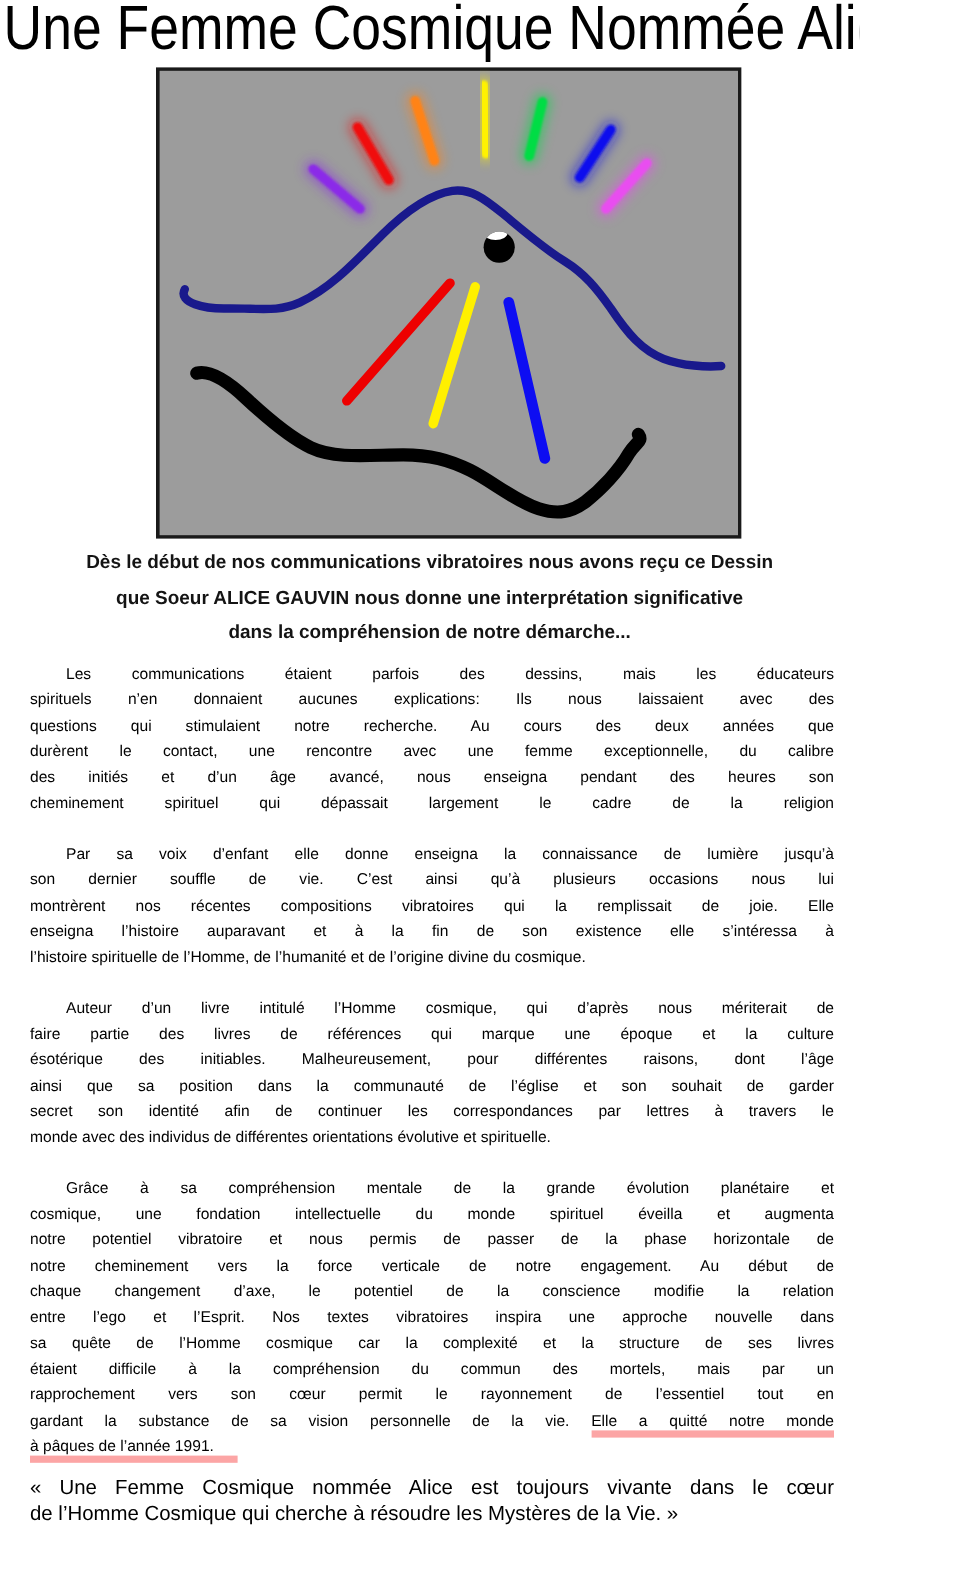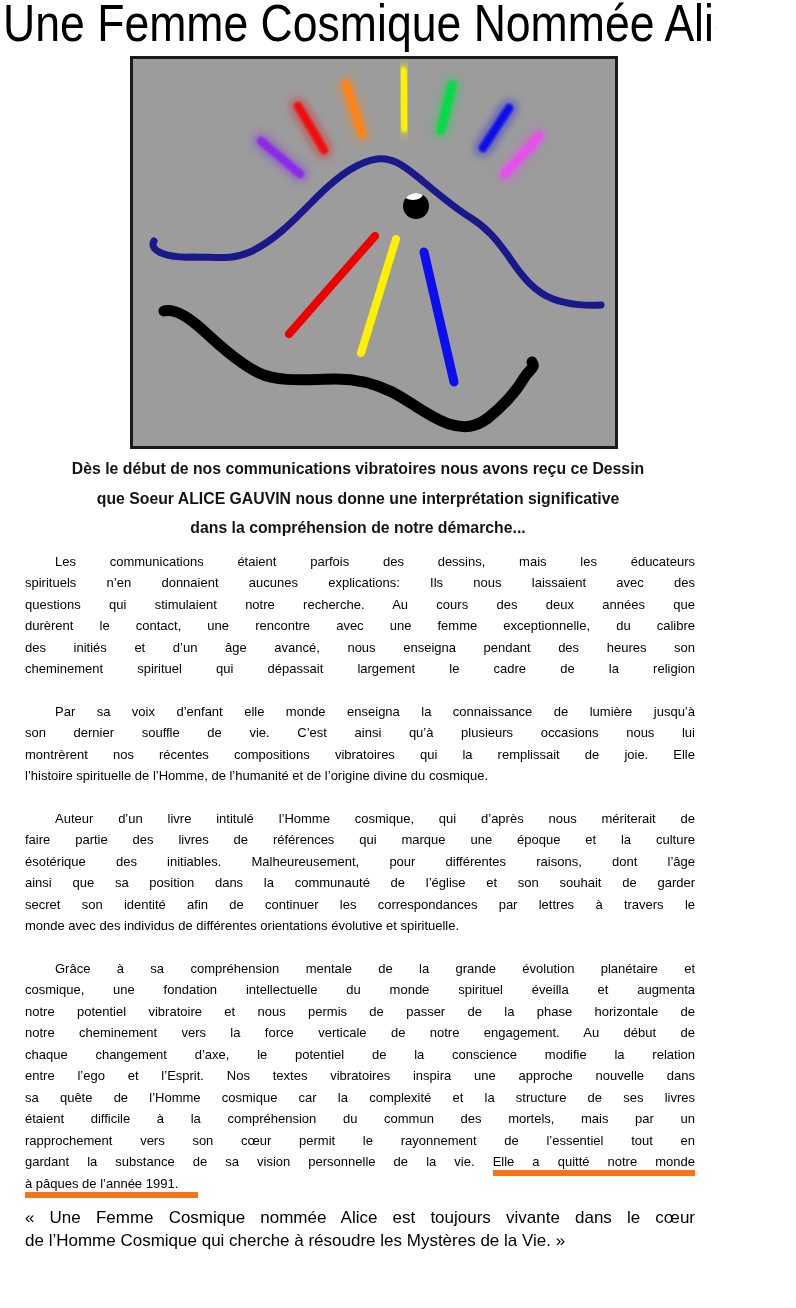--- a/index.html
+++ b/index.html
@@ -18,21 +18,21 @@
   .caption { margin-top:5px; text-align:center; font-weight:bold;
              font-size:15.8px; line-height:29.5px; color:#141414; }
 
   .body-text { margin:8px 21px 0 25px; font-size:13px; line-height:21.5px; }
   .para { margin:0 0 21px 0; }
   .para.tight { margin-bottom:0; }
   .bl { text-align:justify; text-align-last:justify; }
   .bl.first { text-indent:30px; }
   .bl.left { text-align:justify; text-align-last:left; }
 
-  .mark-underline { border-bottom:6px solid #f97316; padding-bottom:1px; }
+  .mark-underline { border-bottom:6px solid #fca5a5; padding-bottom:1px; }
   .mark-underline.extend { padding-right:20px; }
 
   .quote { margin:13px 21px 0 25px; font-weight:normal;
            font-size:17px; line-height:22.5px; }
 </style>
 </head>
 <body>
 
 <div class="page">
 
@@ -122,23 +122,24 @@
     <div class="para">
       <div class="bl first">Les communications étaient parfois des dessins, mais les éducateurs</div>
       <div class="bl">spirituels n’en donnaient aucunes explications: Ils nous laissaient avec des</div>
       <div class="bl">questions qui stimulaient notre recherche. Au cours des deux années que</div>
       <div class="bl">durèrent le contact, une rencontre avec une femme exceptionnelle, du calibre</div>
       <div class="bl">des initiés et d’un âge avancé, nous enseigna pendant des heures son</div>
       <div class="bl">cheminement spirituel qui dépassait largement le cadre de la religion</div>
     </div>
 
     <div class="para">
-      <div class="bl first">Par sa voix d’enfant elle monde enseigna la connaissance de lumière jusqu’à</div>
+      <div class="bl first">Par sa voix d’enfant elle donne enseigna la connaissance de lumière jusqu’à</div>
       <div class="bl">son dernier souffle de vie. C’est ainsi qu’à plusieurs occasions nous lui</div>
       <div class="bl">montrèrent nos récentes compositions vibratoires qui la remplissait de joie. Elle</div>
+      <div class="bl">enseigna l’histoire auparavant et à la fin de son existence elle s’intéressa à</div>
       <div class="bl left">l’histoire spirituelle de l’Homme, de l’humanité et de l’origine divine du cosmique.</div>
     </div>
 
     <div class="para">
       <div class="bl first">Auteur d’un livre intitulé l’Homme cosmique, qui d’après nous mériterait de</div>
       <div class="bl">faire partie des livres de références qui marque une époque et la culture</div>
       <div class="bl">ésotérique des initiables. Malheureusement, pour différentes raisons, dont l’âge</div>
       <div class="bl">ainsi que sa position dans la communauté de l’église et son souhait de garder</div>
       <div class="bl">secret son identité afin de continuer les correspondances par lettres à travers le</div>
       <div class="bl left">monde avec des individus de différentes orientations évolutive et spirituelle.</div>

